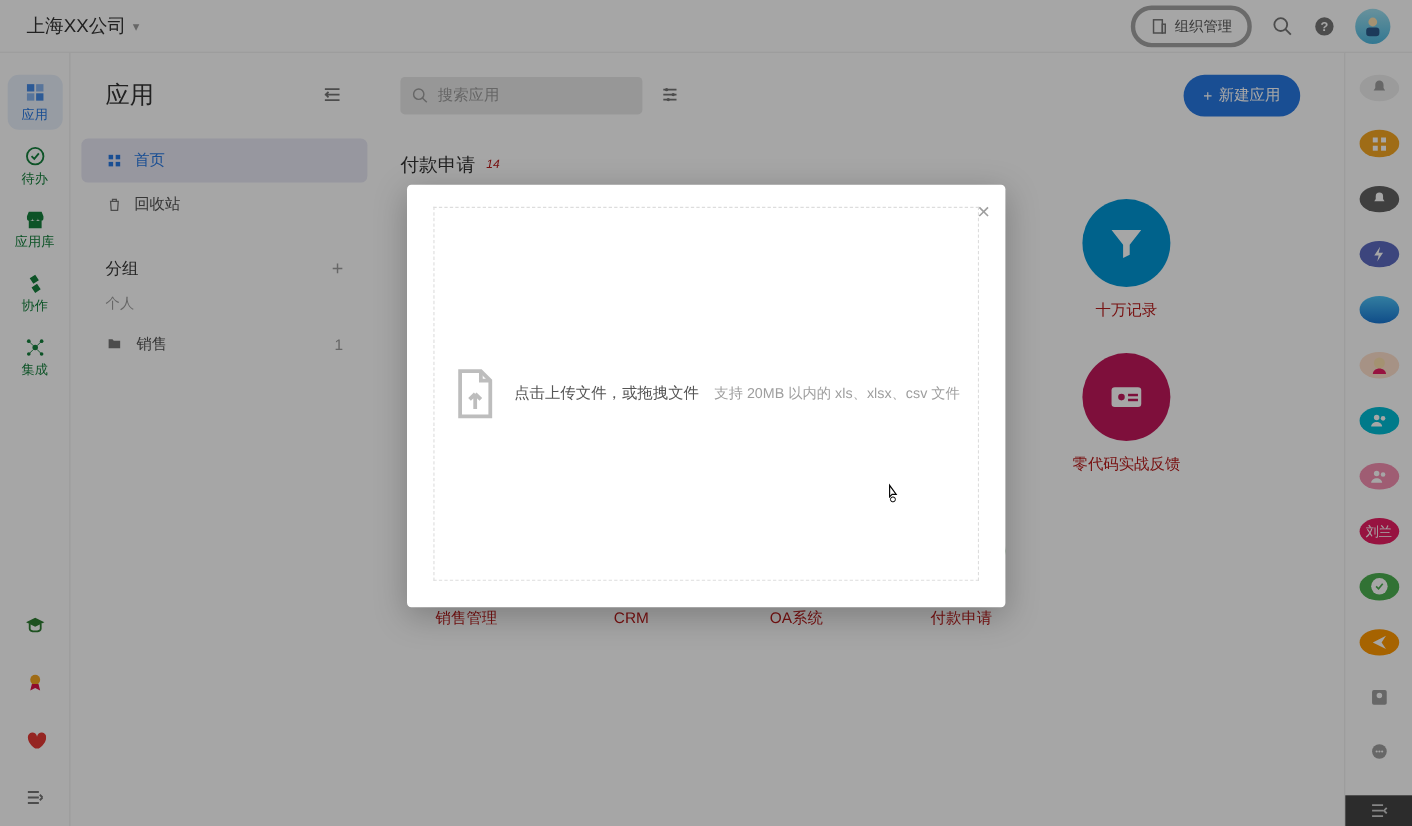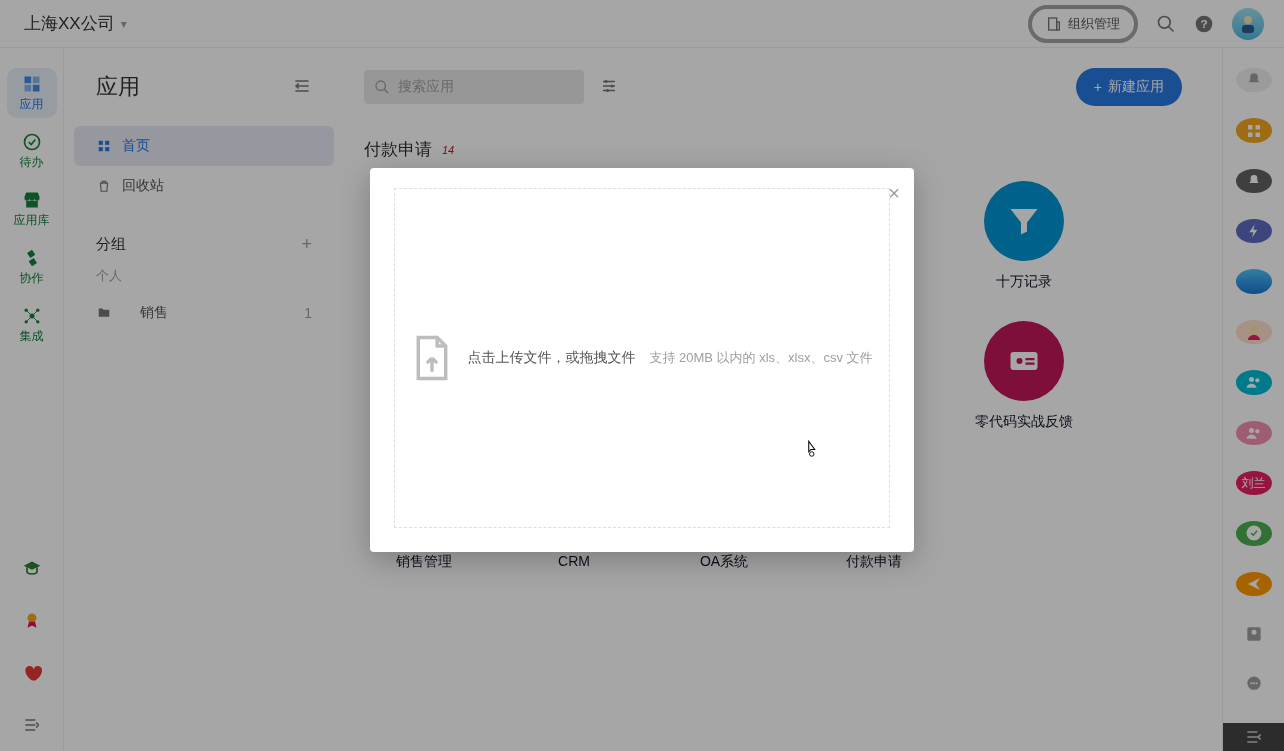--- a/index.html
+++ b/index.html
@@ -28,37 +28,37 @@
 .sidebar-title-row { display: flex; align-items: center; justify-content: space-between; margin-bottom: 24px; }
 .sidebar-title { font-size: 22px; font-weight: 400; }
 .collapse-icon { color: #757575; cursor: pointer; }
 .side-list { margin: 0 -22px; }
 .side-item { display:flex; align-items:center; gap:10px; height:40px; padding: 0 22px; border-radius:6px; color:#555; cursor:pointer; font-size:14px; }
 .side-item.active { background:#e8e8f5; color:#2778e2; font-weight:500; }
 .side-item .icn { width:16px; display:flex; justify-content:center; }
 .group-head { display:flex;align-items:center;justify-content:space-between;margin:28px 0 12px; color:#333; font-size:15px; }
 .group-head .plus { color:#9e9e9e; cursor:pointer; font-size:18px; }
 .group-label { color:#9e9e9e; font-size:13px; margin-bottom:10px; }
-.group-item { display:flex; align-items:center; gap:28px; height:36px; color:#555; cursor:pointer; }
+.group-item { display:flex; align-items:center; gap:12px; height:36px; color:#555; cursor:pointer; }
 .group-item .count { margin-left:auto; color:#9e9e9e; }
 
 
 .content { flex:1; padding: 20px 40px 0 20px; position:relative; }
 .toolbar { display:flex; align-items:center; gap:16px; }
 .search-box { background:#e9e9e9; border-radius:4px; height:34px; width:220px; display:flex;align-items:center; padding:0 10px; color:#9e9e9e; gap:8px; }
 .filter-icon { color:#757575; cursor:pointer; }
 .toolbar-spacer { flex:1; }
 .new-app-btn { background:#2778e2; color:#fff; border-radius:20px; padding:10px 18px; display:flex;align-items:center;gap:6px; cursor:pointer; font-size:14px; }
 .section-title { margin-top:32px; font-size:17px; color:#333; display:flex;align-items:center;gap:10px; }
 .section-title .cnt { color:#b91c1c; font-size:11px;font-style:italic; }
 .app-grid { display:flex; flex-wrap:wrap; gap:0 30px; margin-top:20px; }
 .app-cell { width:120px; display:flex; flex-direction:column; align-items:center; margin-bottom:30px; cursor:pointer; }
 .app-icon { width:80px; height:80px; border-radius:50%; display:flex;align-items:center;justify-content:center; color:#fff; }
 .app-cell.add .app-icon { background:#f5f5f5; color:#9e9e9e; }
-.app-label { margin-top:12px; font-size:14px; color:#0f172a; text-align:center; }
+.app-label { margin-top:12px; font-size:14px; color:#b91c1c; text-align:center; }
 
 
 .right-rail { width:62px; border-left:1px solid #eee; display:flex; flex-direction:column; align-items:center; padding-top:20px; gap:26px; }
 .rail-icon { width:36px;height:36px;border-radius:50%;display:flex;align-items:center;justify-content:center;cursor:pointer;color:#fff;font-size:12px; }
 .rail-bottom { background:#444;width:62px;height:42px;margin-top:auto;display:flex;align-items:center;justify-content:center;color:#ccc;cursor:pointer; }
 .rail-plain { color:#9e9e9e; }
 
 
 .overlay { position:absolute; inset:0; background:rgba(0,0,0,0.35); display:flex; align-items:flex-start; justify-content:center; padding-top:168px; }
 .modal { width:544px; background:#fff; border-radius:4px; padding:20px 24px 24px 24px; position:relative; box-shadow:0 8px 30px rgba(0,0,0,.25); }

